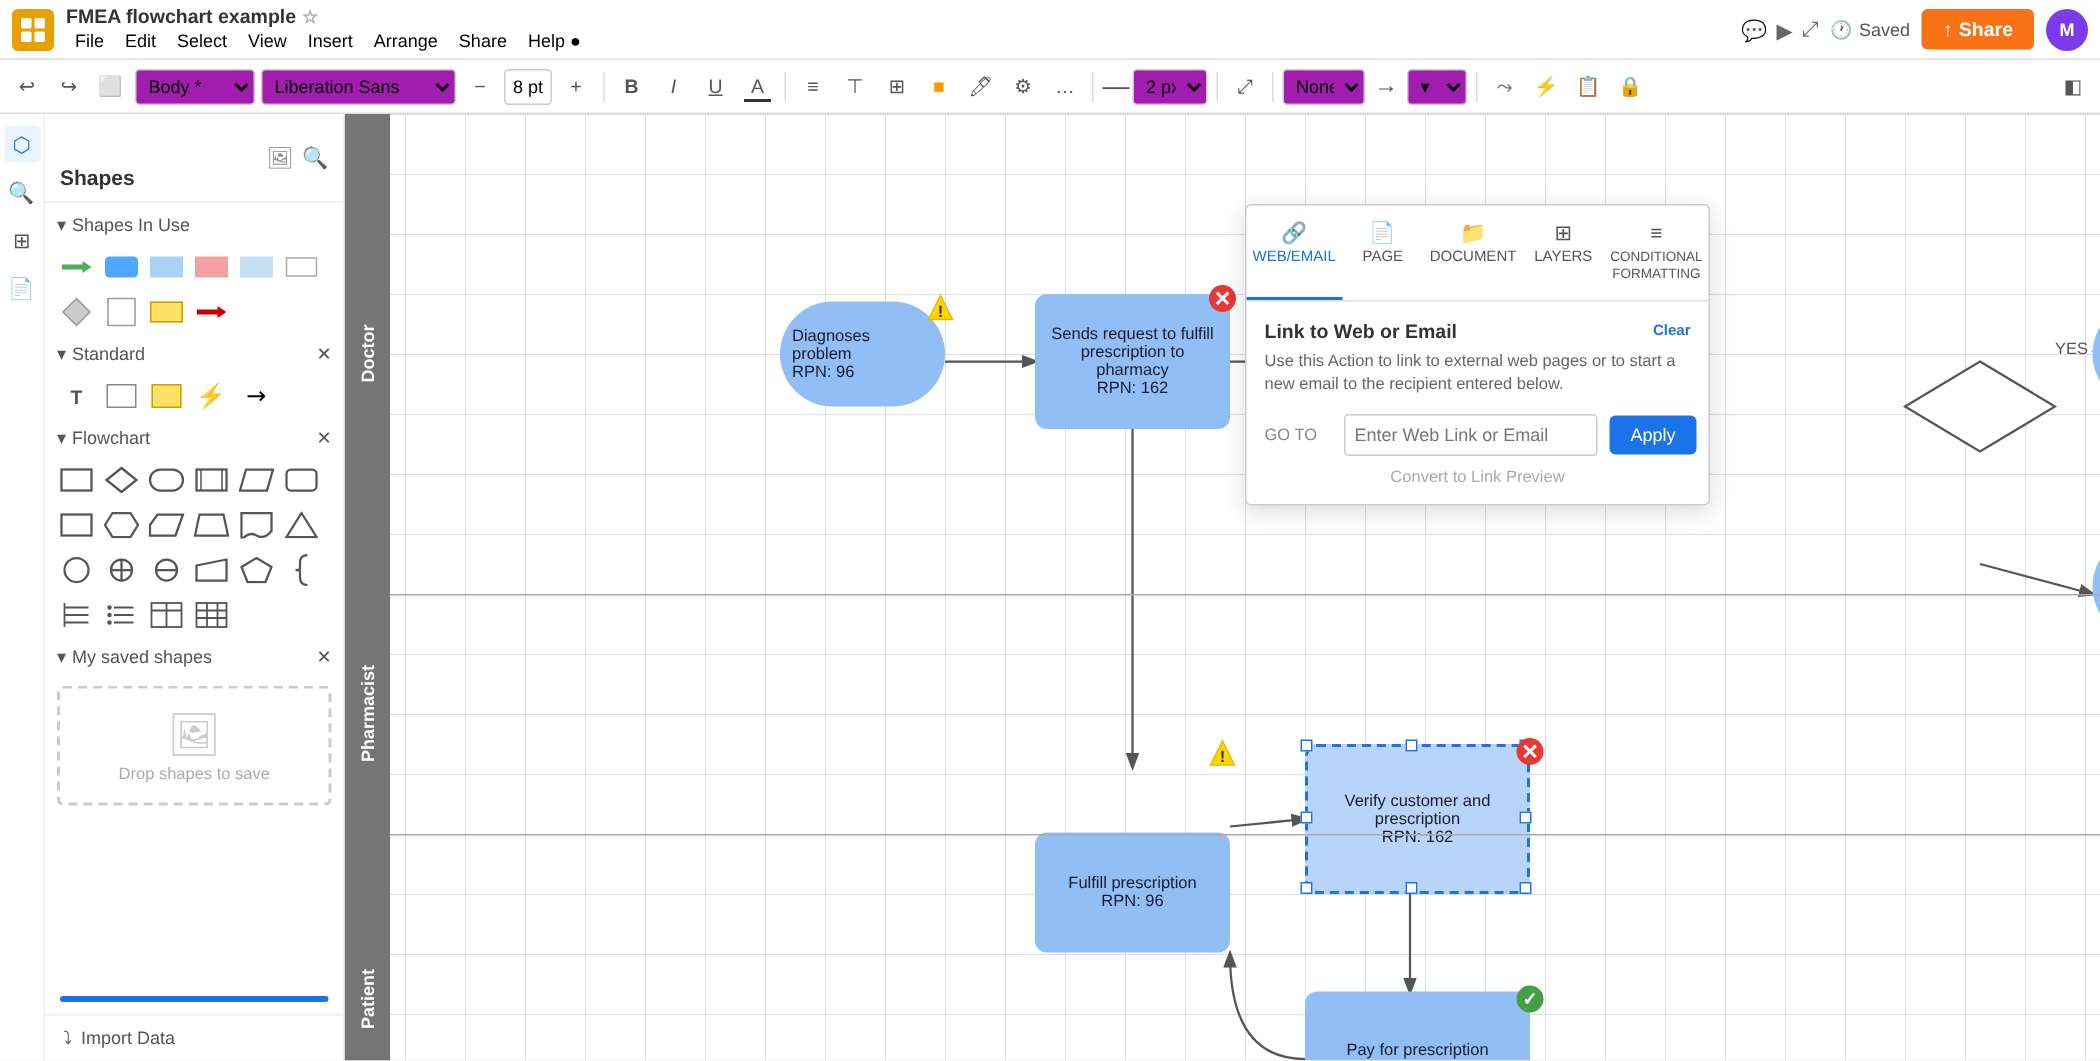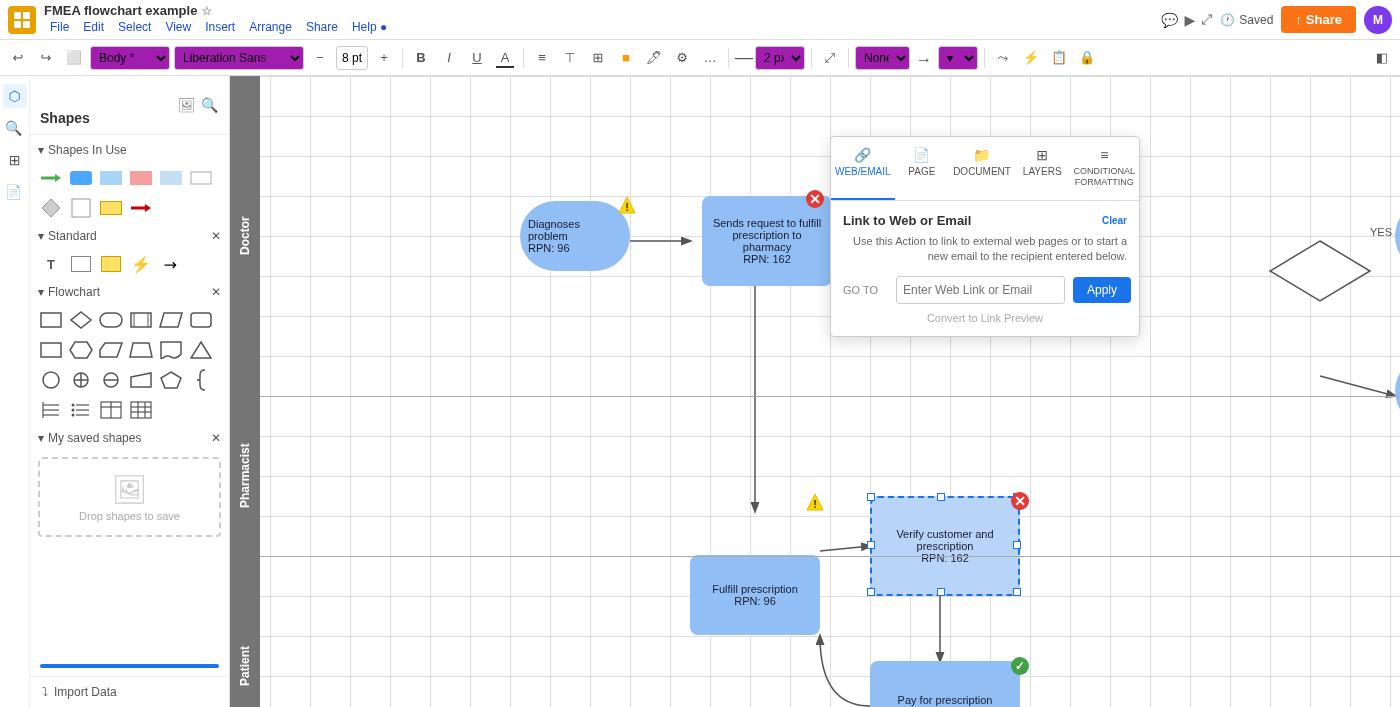--- a/index.html
+++ b/index.html
@@ -4,21 +4,21 @@
   <style>
     * { box-sizing: border-box; margin: 0; padding: 0; }
     body { font-family: 'Arial', sans-serif; font-size: 12px; background: #f0f0f0; overflow: hidden; width: 1400px; height: 707px; }
 
     
     #topbar { display: flex; align-items: center; height: 40px; background: #fff; border-bottom: 1px solid #ddd; padding: 0 8px; gap: 8px; }
     #app-icon { width: 28px; height: 28px; background: #e8a000; border-radius: 4px; display: flex; align-items: center; justify-content: center; color: white; font-weight: bold; font-size: 11px; flex-shrink: 0; }
     #title-area { display: flex; flex-direction: column; justify-content: center; }
     #app-title { font-size: 13px; font-weight: 600; color: #333; display: flex; align-items: center; gap: 4px; }
     #star-icon { color: #aaa; font-size: 12px; }
-    #menu-bar { display: flex; gap: 2px; font-size: 12px; color: #1d4ed8; }
+    #menu-bar { display: flex; gap: 2px; font-size: 12px; color: #000000; }
     #menu-bar span { padding: 2px 6px; cursor: pointer; border-radius: 3px; }
     .spacer { flex: 1; }
     #saved-btn { display: flex; align-items: center; gap: 4px; font-size: 12px; color: #555; }
     #share-btn { background: #f97316; color: white; border: none; border-radius: 4px; padding: 6px 14px; font-size: 13px; font-weight: 600; cursor: pointer; display: flex; align-items: center; gap: 4px; }
     #user-avatar { width: 28px; height: 28px; background: #7c3aed; border-radius: 50%; display: flex; align-items: center; justify-content: center; color: white; font-size: 12px; font-weight: bold; }
     #icon-row { display: flex; align-items: center; gap: 6px; }
     #icon-row .ico { font-size: 14px; color: #666; cursor: pointer; }
 
     
     #toolbar { display: flex; align-items: center; height: 36px; background: #fff; border-bottom: 1px solid #ddd; padding: 0 6px; gap: 4px; font-size: 12px; }
@@ -77,21 +77,21 @@
     }
 
     
     #popup { position: absolute; top: 60px; left: 600px; width: 310px; background: white; border: 1px solid #ccc; border-radius: 4px; box-shadow: 0 4px 16px rgba(0,0,0,0.15); z-index: 100; }
     #popup-tabs { display: flex; border-bottom: 1px solid #ddd; }
     .popup-tab { flex: 1; padding: 10px 4px; text-align: center; font-size: 10px; color: #555; cursor: pointer; display: flex; flex-direction: column; align-items: center; gap: 3px; border-bottom: 2px solid transparent; }
     .popup-tab.active { color: #1a73e8; border-bottom: 2px solid #1a73e8; }
     .popup-tab-icon { font-size: 14px; }
     #popup-body { padding: 12px; }
     #popup-title { font-size: 13px; font-weight: 600; color: #333; margin-bottom: 6px; display: flex; justify-content: space-between; align-items: center; }
-    #popup-desc { font-size: 11px; color: #666; margin-bottom: 12px; line-height: 1.4; text-align: right; }
+    #popup-desc { font-size: 11px; color: #666; margin-bottom: 12px; line-height: 1.4; }
     #popup-form { display: flex; flex-direction: column; gap: 8px; }
     .form-row { display: flex; align-items: center; gap: 8px; }
     .form-label { font-size: 11px; color: #888; width: 45px; flex-shrink: 0; }
     .form-input { flex: 1; height: 28px; border: 1px solid #ccc; border-radius: 3px; padding: 0 6px; font-size: 12px; }
     .apply-btn { background: #1a73e8; color: white; border: none; border-radius: 4px; padding: 6px 14px; font-size: 12px; cursor: pointer; }
     #convert-link { font-size: 11px; color: #aaa; text-align: center; margin-top: 8px; cursor: pointer; }
     .clear-link { color: #1a73e8; font-size: 10px; cursor: pointer; margin-left: 48px; }
 
     
     #import-data { display: flex; align-items: center; gap: 6px; padding: 8px 12px; border-top: 1px solid #eee; font-size: 12px; color: #555; cursor: pointer; }
@@ -486,21 +486,21 @@
       <div style="position:absolute;left:290px;top:125px;width:110px;height:70px;background:#90bef5;border-radius:35px;display:flex;align-items:center;justify-content:center;text-align:left;font-size:11px;font-weight:500;color:#1a1a2e;padding:8px;cursor:pointer;">
         <span>Diagnoses problem<br>RPN: 96</span>
       </div>
       <div style="position:absolute;left:387px;top:119px;width:20px;height:20px;">
         <svg width="20" height="20">
             <polygon points="10,2 18,18 2,18" fill="#ffd700" stroke="#e6b800" stroke-width="1"></polygon>
             <text x="10" y="16" text-anchor="middle" font-size="11" fill="#333" font-weight="bold">!</text>
           </svg>
       </div>
 
-      <div style="position:absolute;left:460px;top:120px;width:130px;height:90px;background:#90bef5;border-radius:8px;display:flex;align-items:center;justify-content:center;text-align:center;font-size:11px;font-weight:500;color:#1a1a2e;padding:8px;cursor:pointer;margin-left:12px;">
+      <div style="position:absolute;left:460px;top:120px;width:130px;height:90px;background:#90bef5;border-radius:8px;display:flex;align-items:center;justify-content:center;text-align:center;font-size:11px;font-weight:500;color:#1a1a2e;padding:8px;cursor:pointer;">
         <span>Sends request to fulfill prescription to pharmacy<br>RPN: 162</span>
       </div>
       <div style="position:absolute;left:575px;top:113px;width:20px;height:20px;z-index:2;">
         <svg width="20" height="20">
             <circle cx="10" cy="10" r="9" fill="#e53935"></circle>
             <text x="10" y="15" text-anchor="middle" font-size="14" fill="white" font-weight="bold">✕</text>
           </svg>
       </div>
 
       <div style="position:absolute;left:1165px;top:125px;width:120px;height:70px;background:#90bef5;border-radius:35px;display:flex;align-items:center;justify-content:center;text-align:center;font-size:11px;font-weight:500;color:#1a1a2e;padding:8px;cursor:pointer;">

